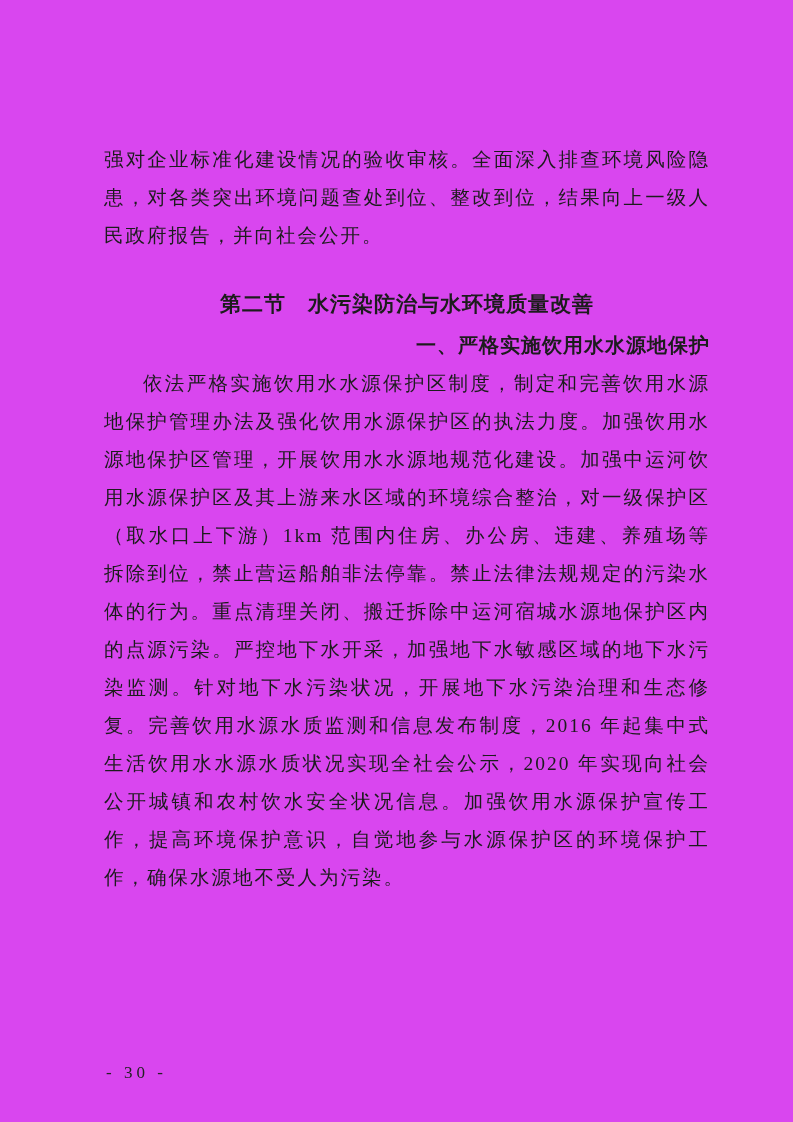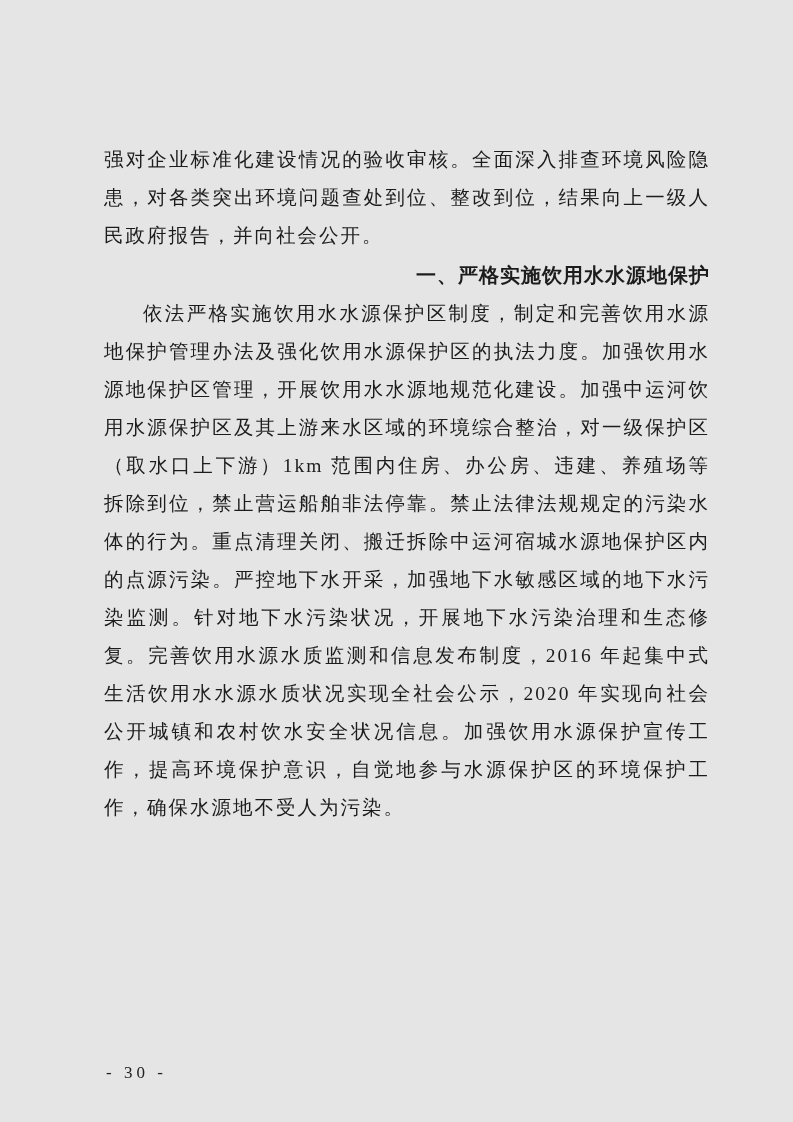--- a/index.html
+++ b/index.html
@@ -4,21 +4,21 @@
 <style>
   html, body {
     margin: 0;
     padding: 0;
     background: #ffffff;
   }
   .doc-page {
     position: relative;
     width: 793px;
     height: 1122px;
-    background: #e5e5e5;
+    background: #d946ef;
     overflow: hidden;
     font-family: "Liberation Serif", "DejaVu Serif", serif;
     color: #1c1c1c;
   }
   .doc-content {
     position: absolute;
     top: 141px;
     left: 104px;
     width: 606px;
   }
@@ -62,20 +62,21 @@
   }
 </style>
 </head>
 <body>
 
 <div class="doc-page">
   <div class="doc-content">
 
     <p class="body-para">强对企业标准化建设情况的验收审核。全面深入排查环境风险隐患，对各类突出环境问题查处到位、整改到位，结果向上一级人民政府报告，并向社会公开。</p>
 
+    <h2 class="section-heading">第二节　水污染防治与水环境质量改善</h2>
 
     <h3 class="subsection-heading">一、严格实施饮用水水源地保护</h3>
 
     <p class="body-para indent-2em">依法严格实施饮用水水源保护区制度，制定和完善饮用水源地保护管理办法及强化饮用水源保护区的执法力度。加强饮用水源地保护区管理，开展饮用水水源地规范化建设。加强中运河饮用水源保护区及其上游来水区域的环境综合整治，对一级保护区（取水口上下游）1km 范围内住房、办公房、违建、养殖场等拆除到位，禁止营运船舶非法停靠。禁止法律法规规定的污染水体的行为。重点清理关闭、搬迁拆除中运河宿城水源地保护区内的点源污染。严控地下水开采，加强地下水敏感区域的地下水污染监测。针对地下水污染状况，开展地下水污染治理和生态修复。完善饮用水源水质监测和信息发布制度，2016 年起集中式生活饮用水水源水质状况实现全社会公示，2020 年实现向社会公开城镇和农村饮水安全状况信息。加强饮用水源保护宣传工作，提高环境保护意识，自觉地参与水源保护区的环境保护工作，确保水源地不受人为污染。</p>
 
 
 
   </div>
 
   <div class="page-number">- 30 -</div>

